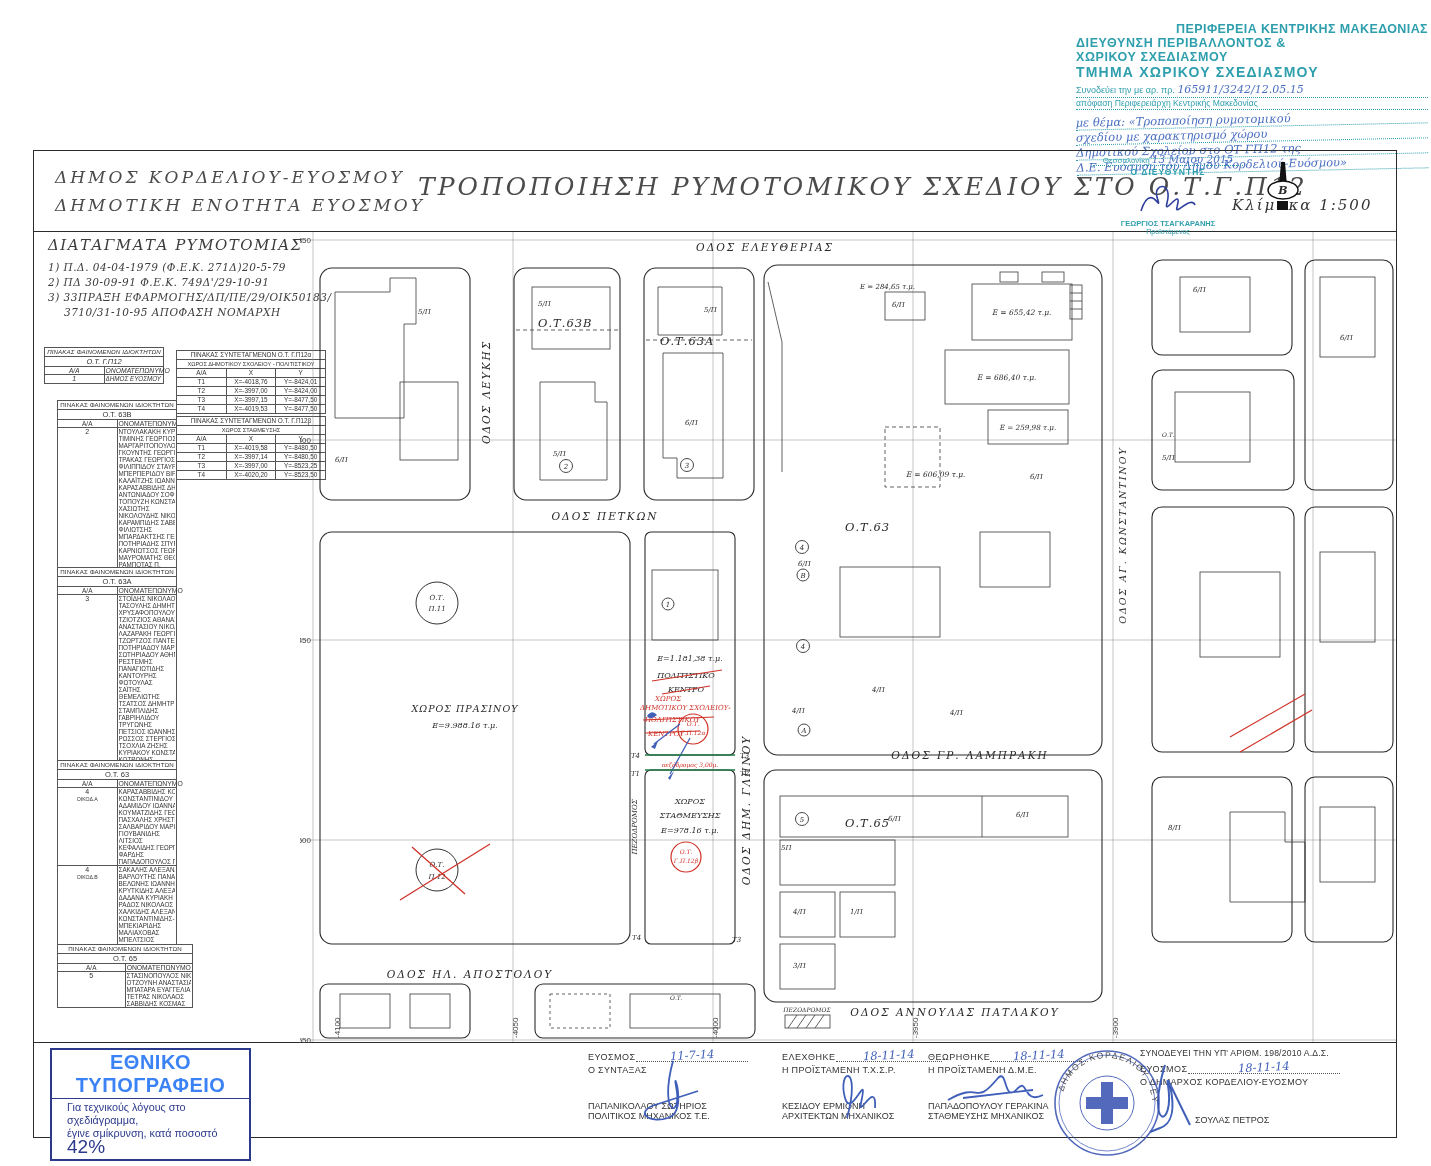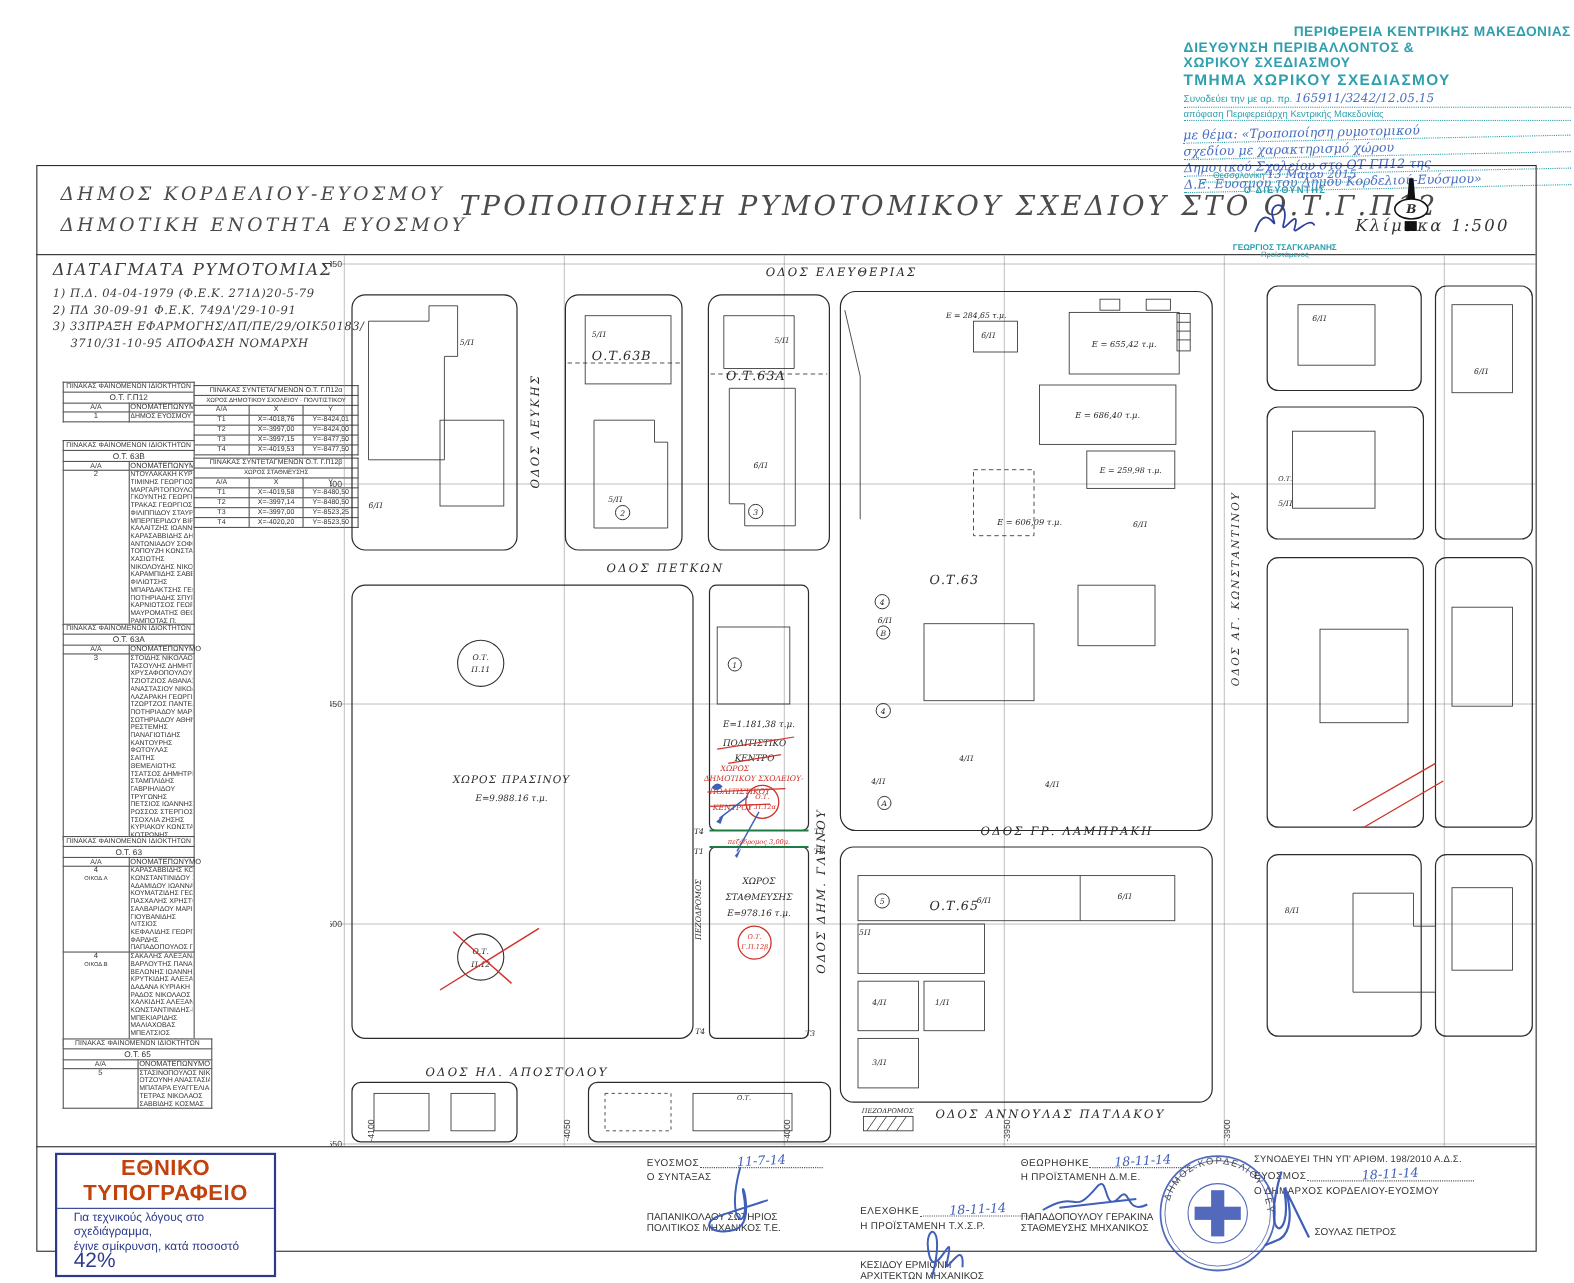--- a/index.html
+++ b/index.html
@@ -57,21 +57,21 @@
   .otable .sub{font-size:5.2px;display:block;}
   .names div{white-space:nowrap;line-height:7px;font-size:6.3px;overflow:hidden;}
   .ctable{position:absolute;width:150px;table-layout:fixed;}
   .ctable td{border:1px solid #555;font-size:6.4px;line-height:8px;padding:0 1px;text-align:center;color:#333;}
   .ctable .tt{font-size:6.4px;}
   .ctable .sub{font-size:5.6px;}
   .ctable .c0{width:16px;}
 
   
   .printing{position:absolute;left:50px;top:1048px;width:197px;border:2px solid #2c3a8c;background:#fff;}
-  .printing .pt{font-size:20px;font-weight:bold;color:#c2410c;text-align:center;letter-spacing:.5px;
+  .printing .pt{font-size:20px;font-weight:bold;color:#3b82f6;text-align:center;letter-spacing:.5px;
                 border-bottom:1.5px solid #2c3a8c;padding:1px 2px;}
   .printing .pb{font-size:10.8px;color:#2c3a8c;padding:2px 15px 3px;line-height:13px;}
   .printing .pct{font-size:19px;}
 
   
   .sig{position:absolute;font-size:9px;color:#333;}
   .sigrow{display:flex;align-items:flex-end;width:160px;}
   .slabel{letter-spacing:.5px;white-space:nowrap;}
   .dots{flex:1;border-bottom:1px dotted #555;text-align:center;height:13px;}
   .hdate{font-family:"DejaVu Serif",serif;font-style:italic;color:#3f5fb8;font-size:11.5px;
@@ -148,21 +148,21 @@
   <div class="decrees">
     <div class="dt">ΔΙΑΤΑΓΜΑΤΑ ΡΥΜΟΤΟΜΙΑΣ</div>
     <div class="di">
         <div>1) Π.Δ. 04-04-1979 (Φ.Ε.Κ. 271Δ)20-5-79</div>
         <div>2) ΠΔ 30-09-91 Φ.Ε.Κ. 749Δ'/29-10-91</div>
         <div>3) 33ΠΡΑΞΗ ΕΦΑΡΜΟΓΗΣ/ΔΠ/ΠΕ/29/ΟΙΚ50183/</div>
         <div>3710/31-10-95 ΑΠΟΦΑΣΗ ΝΟΜΑΡΧΗ</div>
       </div>
   </div>
 
-  <table class="otable" style="left:57px;top:347px;">
+  <table class="otable" style="left:44px;top:347px;font-style:italic;">
     <tbody>
         <tr>
           <td colspan="2" class="tt">ΠΙΝΑΚΑΣ ΦΑΙΝΟΜΕΝΩΝ ΙΔΙΟΚΤΗΤΩΝ</td>
         </tr>
     <tr>
           <td colspan="2" class="tb">Ο.Τ. Γ.Π12</td>
         </tr>
     <tr>
           <td class="ha">Α/Α</td>
         <td class="hn">ΟΝΟΜΑΤΕΠΩΝΥΜΟ</td>
@@ -665,21 +665,21 @@
       <span class="dots"><span class="hdate">11-7-14</span></span>
       </div>
     <div class="srole">Ο ΣΥΝΤΑΞΑΣ</div>
     <svg class="scribble" style="left:40px;top:8px;" width="90" height="70">
       <path d="M45,5 C30,60 55,65 48,30 C44,10 60,55 40,62 C20,68 5,55 30,48 L70,35" fill="none" stroke="#3f5fb8" stroke-width="1.8"></path>
     </svg>
     <div class="sname">ΠΑΠΑΝΙΚΟΛΑΟΥ ΣΩΤΗΡΙΟΣ</div>
     <div class="stitle">ΠΟΛΙΤΙΚΟΣ ΜΗΧΑΝΙΚΟΣ Τ.Ε.</div>
   </div>
 
-  <div class="sig" style="left:782px;top:1048px;width:170px;margin-top:44px;">
+  <div class="sig" style="left:782px;top:1048px;width:170px;">
     <div class="sigrow">
         <span class="slabel">ΕΛΕΧΘΗΚΕ</span>
       <span class="dots"><span class="hdate">18-11-14</span></span>
       </div>
     <div class="srole">Η ΠΡΟΪΣΤΑΜΕΝΗ Τ.Χ.Σ.Ρ.</div>
     <svg class="scribble" style="left:35px;top:10px;" width="80" height="66">
       <path d="M30,60 C45,5 20,10 28,40 C34,62 52,8 44,45 C40,62 60,20 58,50" fill="none" stroke="#3f5fb8" stroke-width="1.8"></path>
     </svg>
     <div class="sname">ΚΕΣΙΔΟΥ ΕΡΜΙΟΝΗ</div>
     <div class="stitle">ΑΡΧΙΤΕΚΤΩΝ ΜΗΧΑΝΙΚΟΣ</div>

